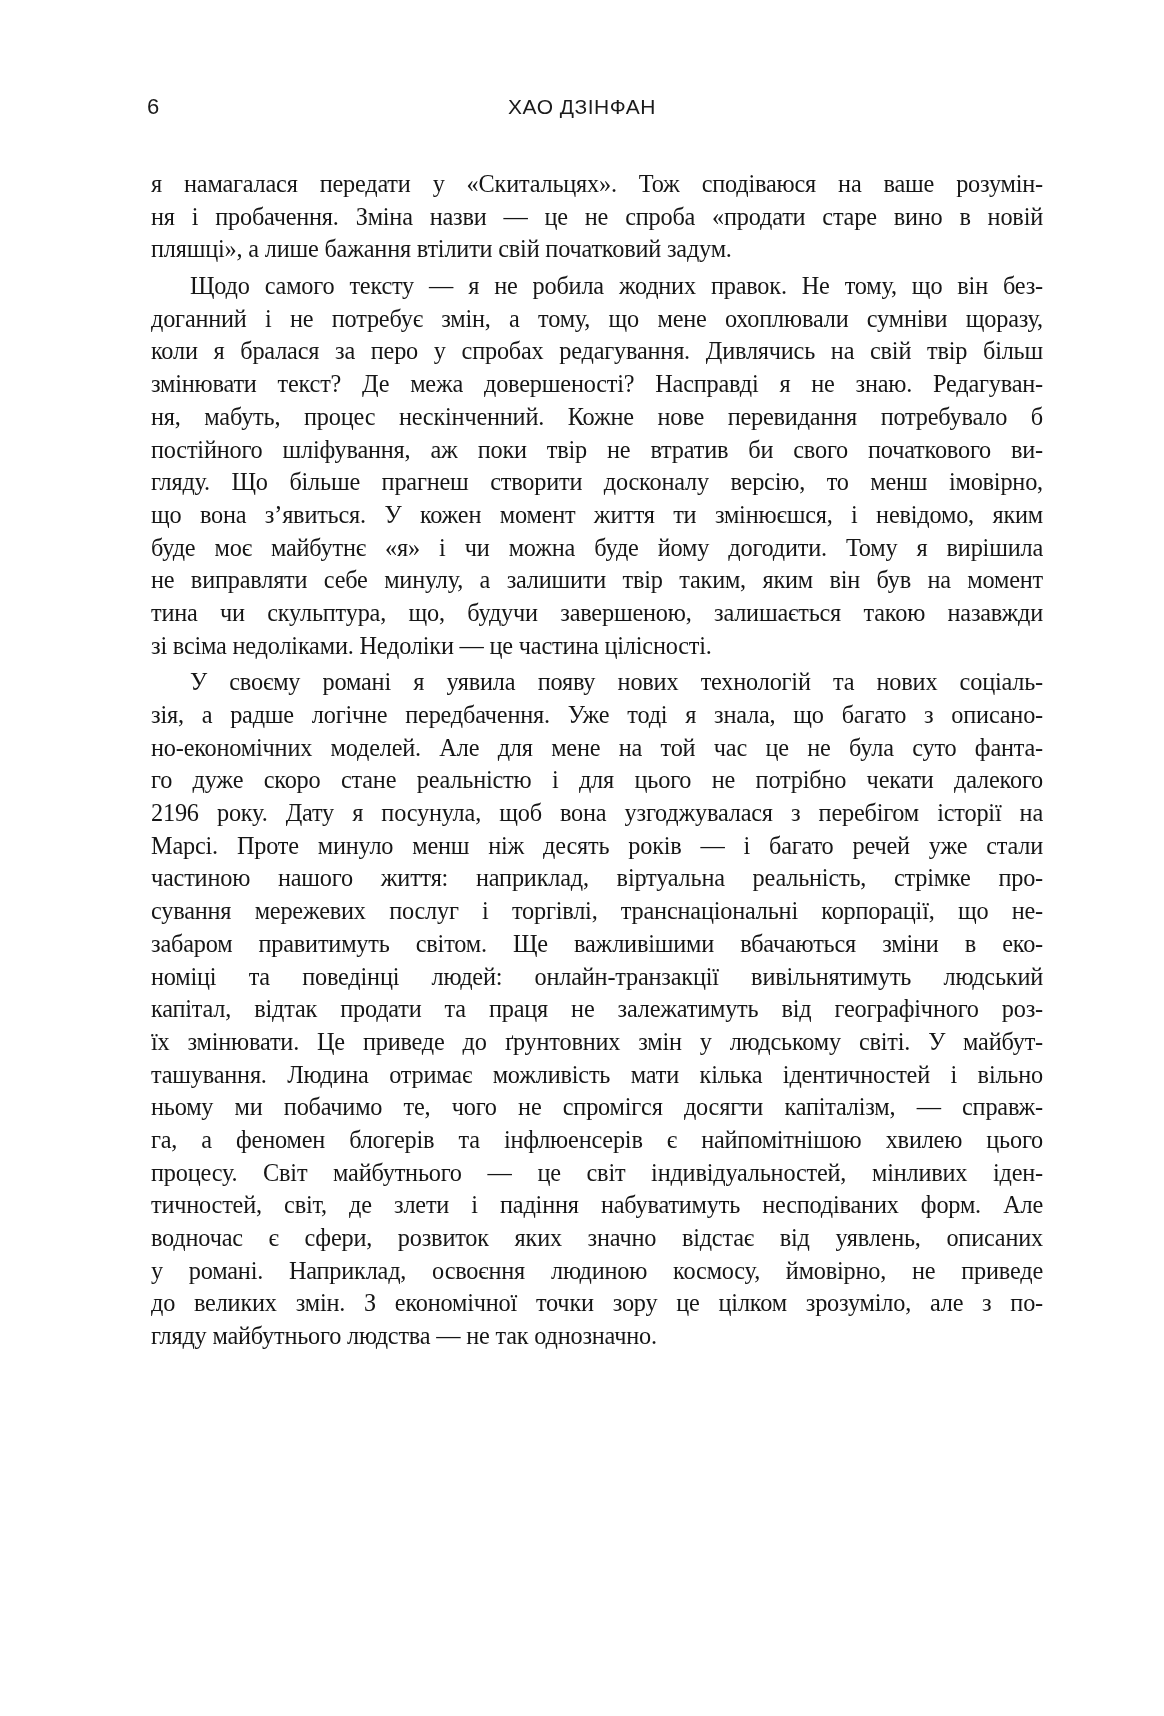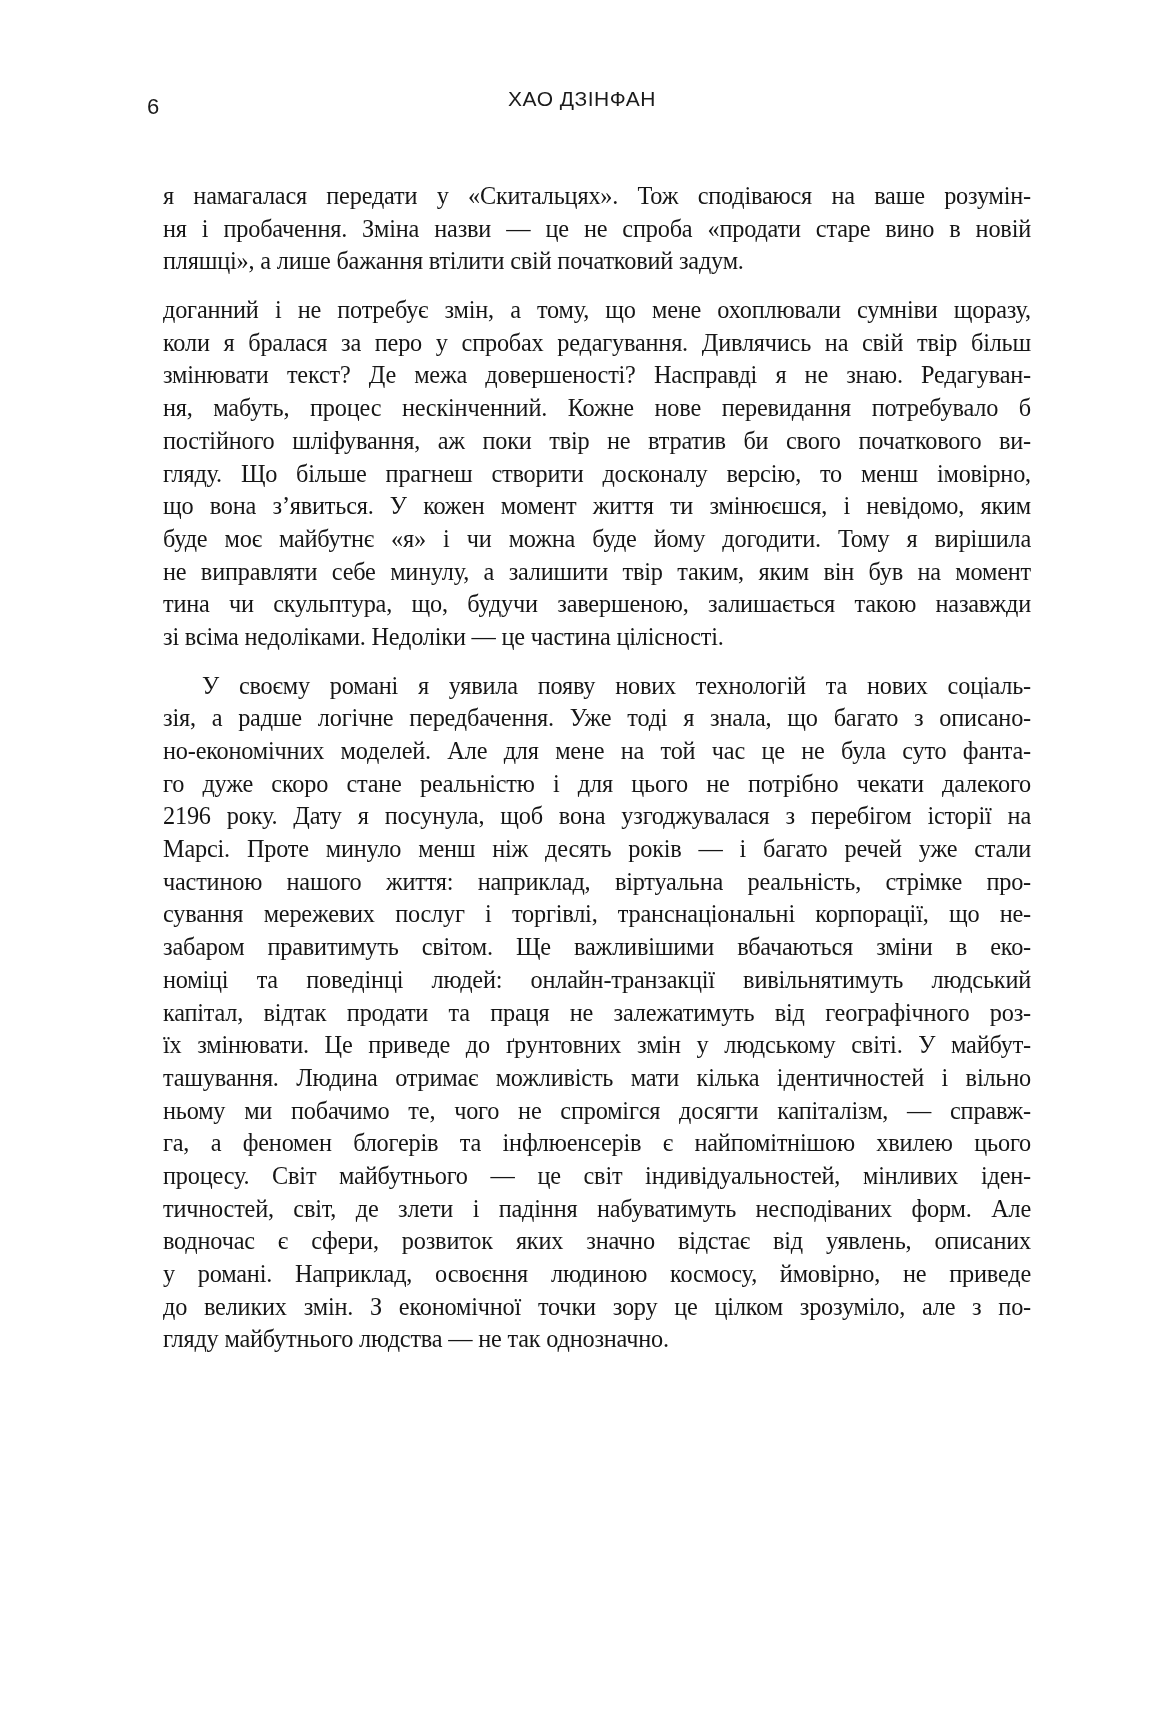--- a/index.html
+++ b/index.html
@@ -20,40 +20,40 @@
     left: 147px;
     top: 94px;
     font-family: "Liberation Sans", sans-serif;
     font-size: 22px;
     color: #1b1b1b;
   }
   .running-head {
     position: absolute;
     left: 0;
     right: 0;
-    top: 87px;
+    top: 95px;
     text-align: center;
     font-family: "Liberation Sans", sans-serif;
     font-size: 21px;
     letter-spacing: 0.5px;
     color: #1b1b1b;
   }
   
   .textblock {
     position: absolute;
     left: 147px;
     top: 164px;
     width: 900px;
     font-family: "Liberation Serif", "DejaVu Serif", serif;
     font-size: 24.3px;
     line-height: 32.7px;
     letter-spacing: -0.2px;
     color: #161616;
   }
-  .paragraph { margin: 16px; }
+  .paragraph { margin: 4px; }
   .line {
     text-align: justify;
     text-align-last: justify;
     white-space: normal;
     height: 32.7px;
     overflow: visible;
   }
   .line.para-end {
     text-align-last: left;
   }
@@ -67,20 +67,21 @@
 <div class="page">
   <div class="folio">6</div>
   <div class="running-head">ХАО ДЗІНФАН</div>
   <div class="textblock">
       <div class="paragraph">
         <div class="line">я намагалася передати у «Скитальцях». Тож сподіваюся на ваше розумін-</div>
         <div class="line">ня і пробачення. Зміна назви — це не спроба «продати старе вино в новій</div>
         <div class="line para-end">пляшці», а лише бажання втілити свій початковий задум.</div>
       </div>
       <div class="paragraph">
+        <div class="line indent">Щодо самого тексту — я не робила жодних правок. Не тому, що він без-</div>
         <div class="line">доганний і не потребує змін, а тому, що мене охоплювали сумніви щоразу,</div>
         <div class="line">коли я бралася за перо у спробах редагування. Дивлячись на свій твір більш</div>
         <div class="line">змінювати текст? Де межа довершеності? Насправді я не знаю. Редагуван-</div>
         <div class="line">ня, мабуть, процес нескінченний. Кожне нове перевидання потребувало б</div>
         <div class="line">постійного шліфування, аж поки твір не втратив би свого початкового ви-</div>
         <div class="line">гляду. Що більше прагнеш створити досконалу версію, то менш імовірно,</div>
         <div class="line">що вона з’явиться. У кожен момент життя ти змінюєшся, і невідомо, яким</div>
         <div class="line">буде моє майбутнє «я» і чи можна буде йому догодити. Тому я вирішила</div>
         <div class="line">не виправляти себе минулу, а залишити твір таким, яким він був на момент</div>
         <div class="line">тина чи скульптура, що, будучи завершеною, залишається такою назавжди</div>

